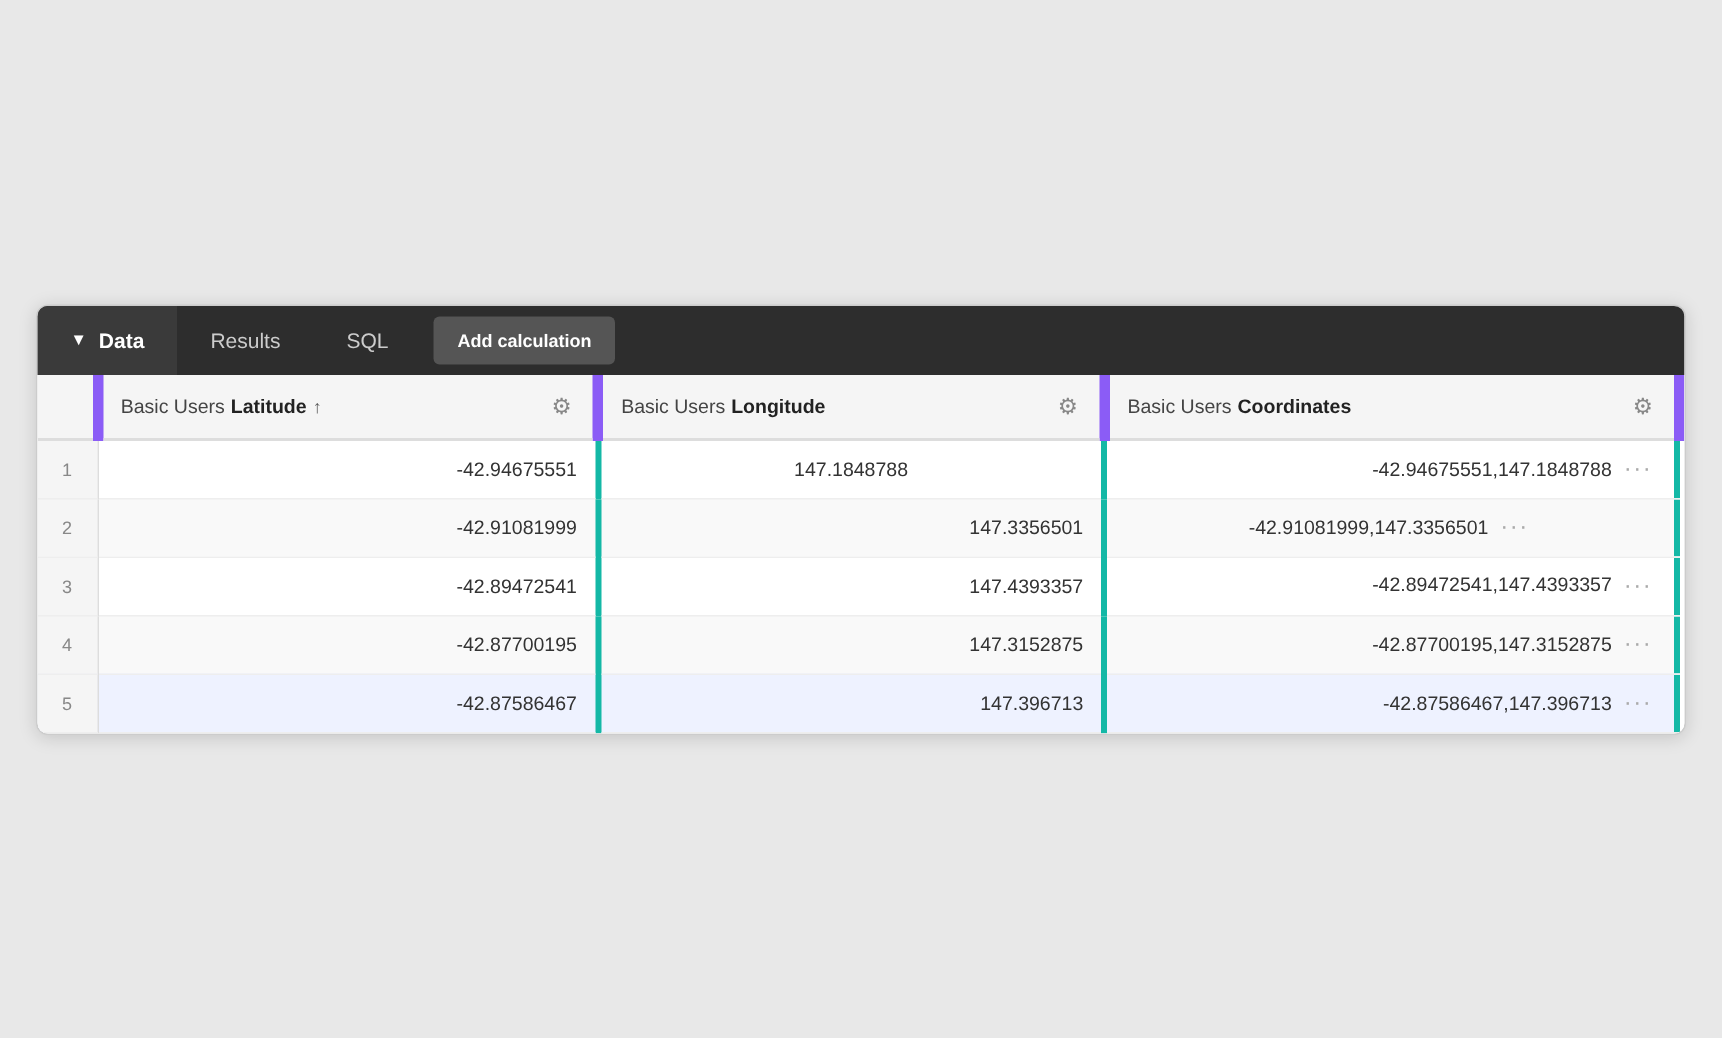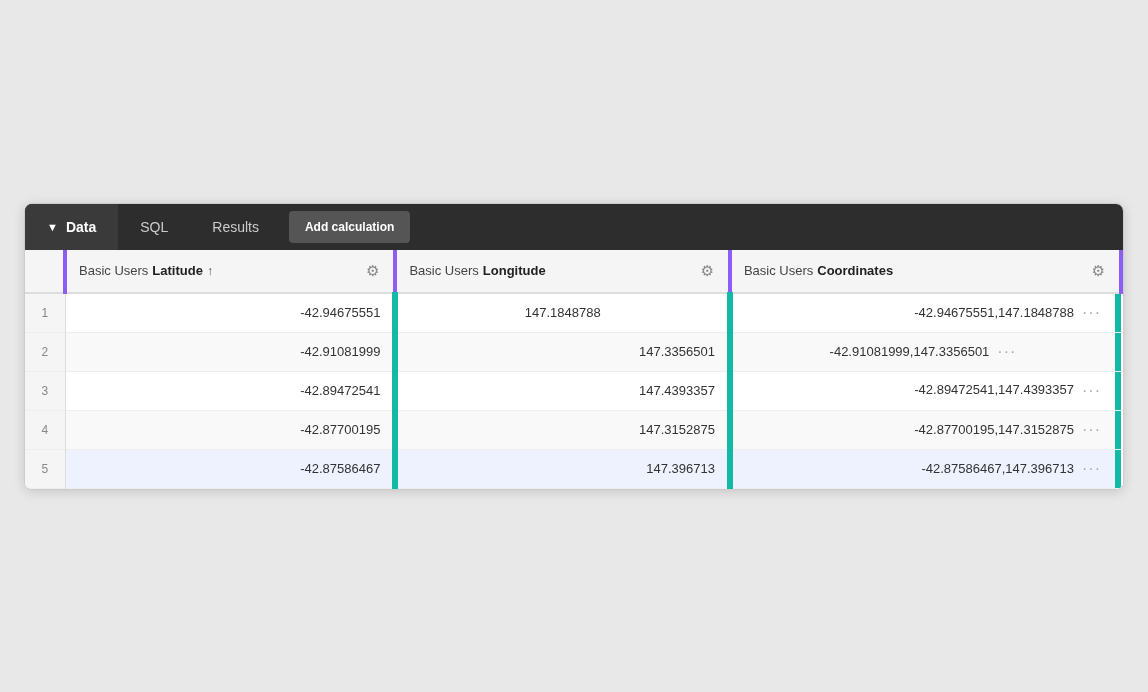--- a/index.html
+++ b/index.html
@@ -106,21 +106,21 @@
     }
     thead tr {
       background: #f5f5f5;
       border-bottom: 2px solid #ddd;
     }
     th {
       padding: 10px 12px;
       font-weight: 400;
       color: #444;
       text-align: left;
-      border-right: 4px solid #8b5cf6;
+      border-right: 7px solid #8b5cf6;
       white-space: nowrap;
       font-size: 13px;
     }
     th .col-header {
       display: flex;
       align-items: center;
       justify-content: space-between;
       gap: 8px;
     }
     th .col-name {
@@ -145,21 +145,21 @@
     tbody tr {
       border-bottom: 1px solid #eee;
     }
     tbody tr:nth-child(odd) { background: #fff; }
     tbody tr:nth-child(even) { background: #f9f9f9; }
     tbody tr.highlighted { background: #eef2ff; }
     td {
       padding: 10px 12px;
       color: #333;
       text-align: right;
-      border-right: 6px solid #14b8a6;
+      border-right: 4px solid #14b8a6;
       font-size: 13px;
       white-space: nowrap;
     }
     td.row-num {
       text-align: center;
       color: #888;
       font-size: 12px;
       background: #f5f5f5;
       border-right: 1px solid #ddd;
     }
@@ -177,24 +177,24 @@
 <body>
 
 <div class="window">
 
   <div class="tab-bar">
     <div class="tab-item active">
       <span class="chevron">▼</span>
       <span>Data</span>
     </div>
     <div class="tab-item">
+      <span>Results</span>
+    </div>
+    <div class="tab-item">
       <span>SQL</span>
-    </div>
-    <div class="tab-item">
-      <span>Results</span>
     </div>
     <div class="tab-add-calc">
       <span>Add calculation</span>
     </div>
   </div>
 
 
   <div class="table-container" style="position:relative;">
     <table>
       <thead>

